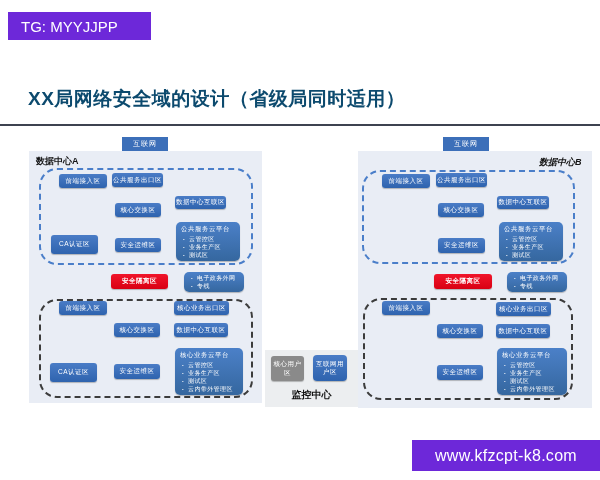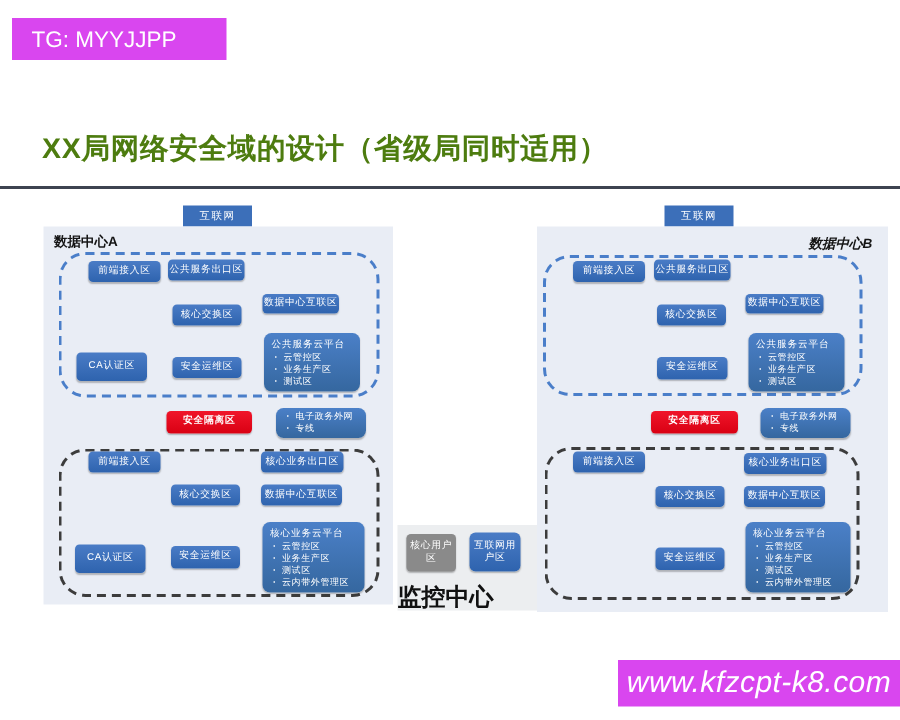--- a/index.html
+++ b/index.html
@@ -1,23 +1,23 @@
 <!DOCTYPE html>
 <html><head>
 <meta charset="utf-8">
 <style>
   html,body{margin:0;padding:0;background:#fff;}
   body{font-family:"Liberation Sans", sans-serif;}
   #stage{position:relative;width:600px;height:480px;background:#ffffff;overflow:hidden;}
 
-  .darktag{position:absolute;background:#d946ef;color:#ffffff;display:flex;align-items:center;}
+  .darktag{position:absolute;background:#6d28d9;color:#ffffff;display:flex;align-items:center;}
   #tg-box{left:8px;top:12px;width:130px;height:28px;font-size:15px;padding-left:13px;}
-  #site-box{left:412px;top:440px;width:188px;height:31px;font-size:20px;justify-content:center;letter-spacing:.3px;font-style:italic;}
+  #site-box{left:412px;top:440px;width:188px;height:31px;font-size:16px;justify-content:center;letter-spacing:.3px;}
 
-  #page-title{position:absolute;left:28px;top:86px;font-size:19px;font-weight:bold;color:#4d7c0f;letter-spacing:.5px;white-space:nowrap;}
+  #page-title{position:absolute;left:28px;top:86px;font-size:19px;font-weight:bold;color:#0c4a6e;letter-spacing:.5px;white-space:nowrap;}
   #title-rule{position:absolute;left:0;top:124px;width:600px;height:2px;background:#3d4350;}
 
   .panel{position:absolute;background:#e9edf5;}
   #panel-a{left:29px;top:151px;width:233px;height:252px;}
   #panel-b{left:358px;top:151px;width:234px;height:257px;}
   #panel-mon{left:265px;top:350px;width:93px;height:57px;background:#eceef0;}
 
   .dc-label{position:absolute;font-size:9px;font-weight:bold;color:#141414;white-space:nowrap;}
 
   .inet{position:absolute;width:46px;height:14px;background:#3c6fb9;color:#fff;font-size:7px;
@@ -34,21 +34,21 @@
   .zb.gray{background:#8a8a8a;border-radius:3px;}
   .zb.wrap{line-height:1.25;padding:1px;}
 
   .cloud{position:absolute;background:linear-gradient(180deg,#4b80c8,#35679f);color:#fff;border-radius:5px;
          padding:3px 3px 2px 5px;font-size:6px;box-shadow:0 1px 1px rgba(0,0,0,.25);}
   .cloud .ct{font-size:6.4px;letter-spacing:.6px;margin-bottom:1px;white-space:nowrap;}
   .cloud .ci{position:relative;padding-left:8px;line-height:8px;white-space:nowrap;letter-spacing:.4px;}
   .cloud .ci::before{content:"\00B7";position:absolute;left:2px;top:0;font-weight:bold;}
   .cloud.nolist{padding-top:2px;}
 
-  #mon-label{position:absolute;left:265px;top:388px;width:93px;font-size:16px;font-weight:bold;color:#111;}
+  #mon-label{position:absolute;left:265px;top:388px;width:93px;text-align:center;font-size:10px;font-weight:bold;color:#111;}
 </style>
 </head>
 <body>
 
 <div id="stage">
 
   <div id="tg-box" class="darktag">TG: MYYJJPP</div>
 
   <div id="page-title">XX局网络安全域的设计（省级局同时适用）</div>
   <div id="title-rule"></div>

